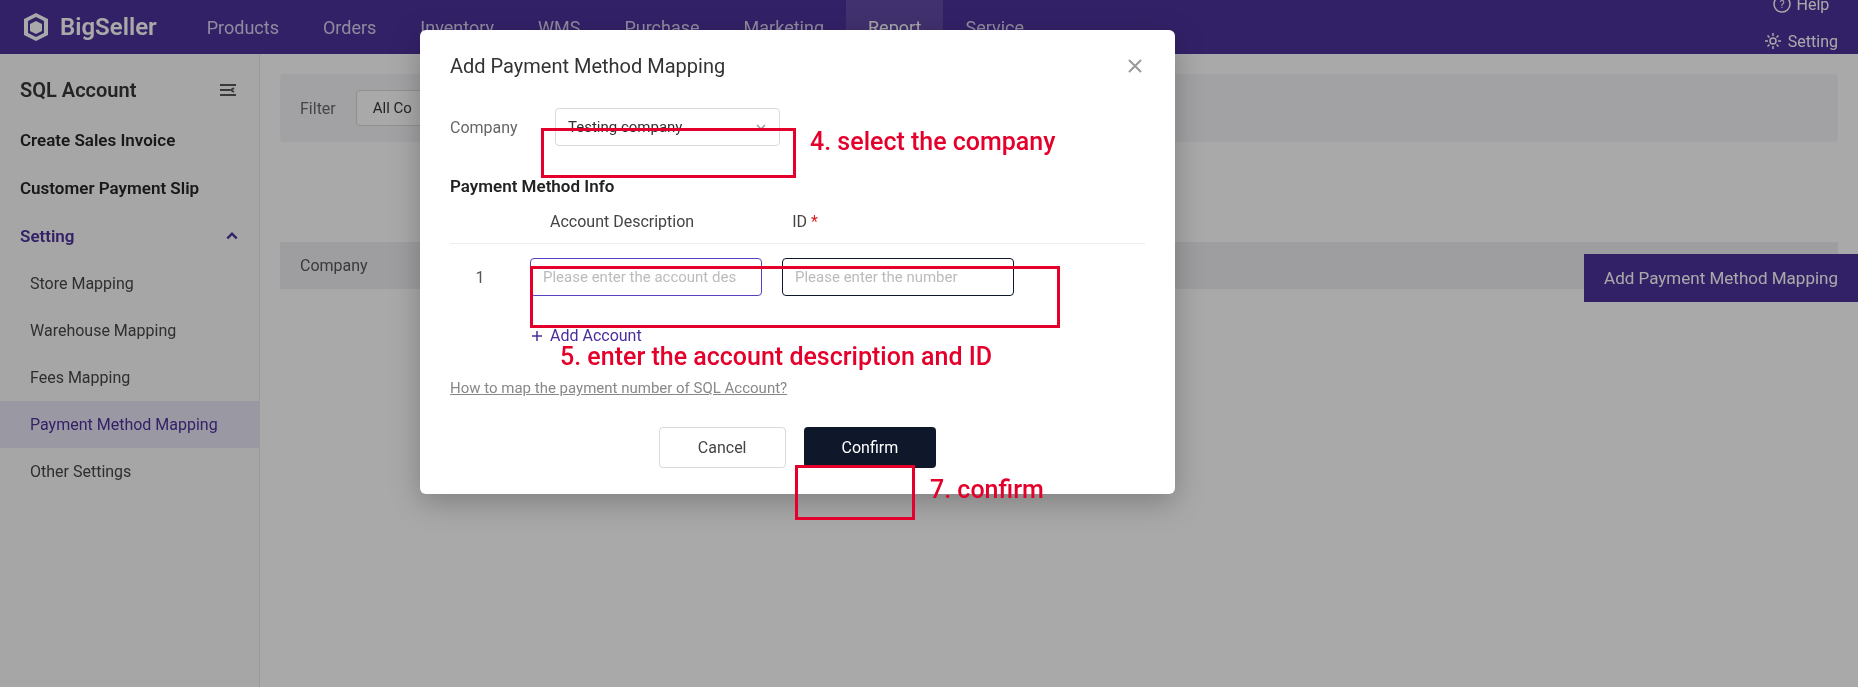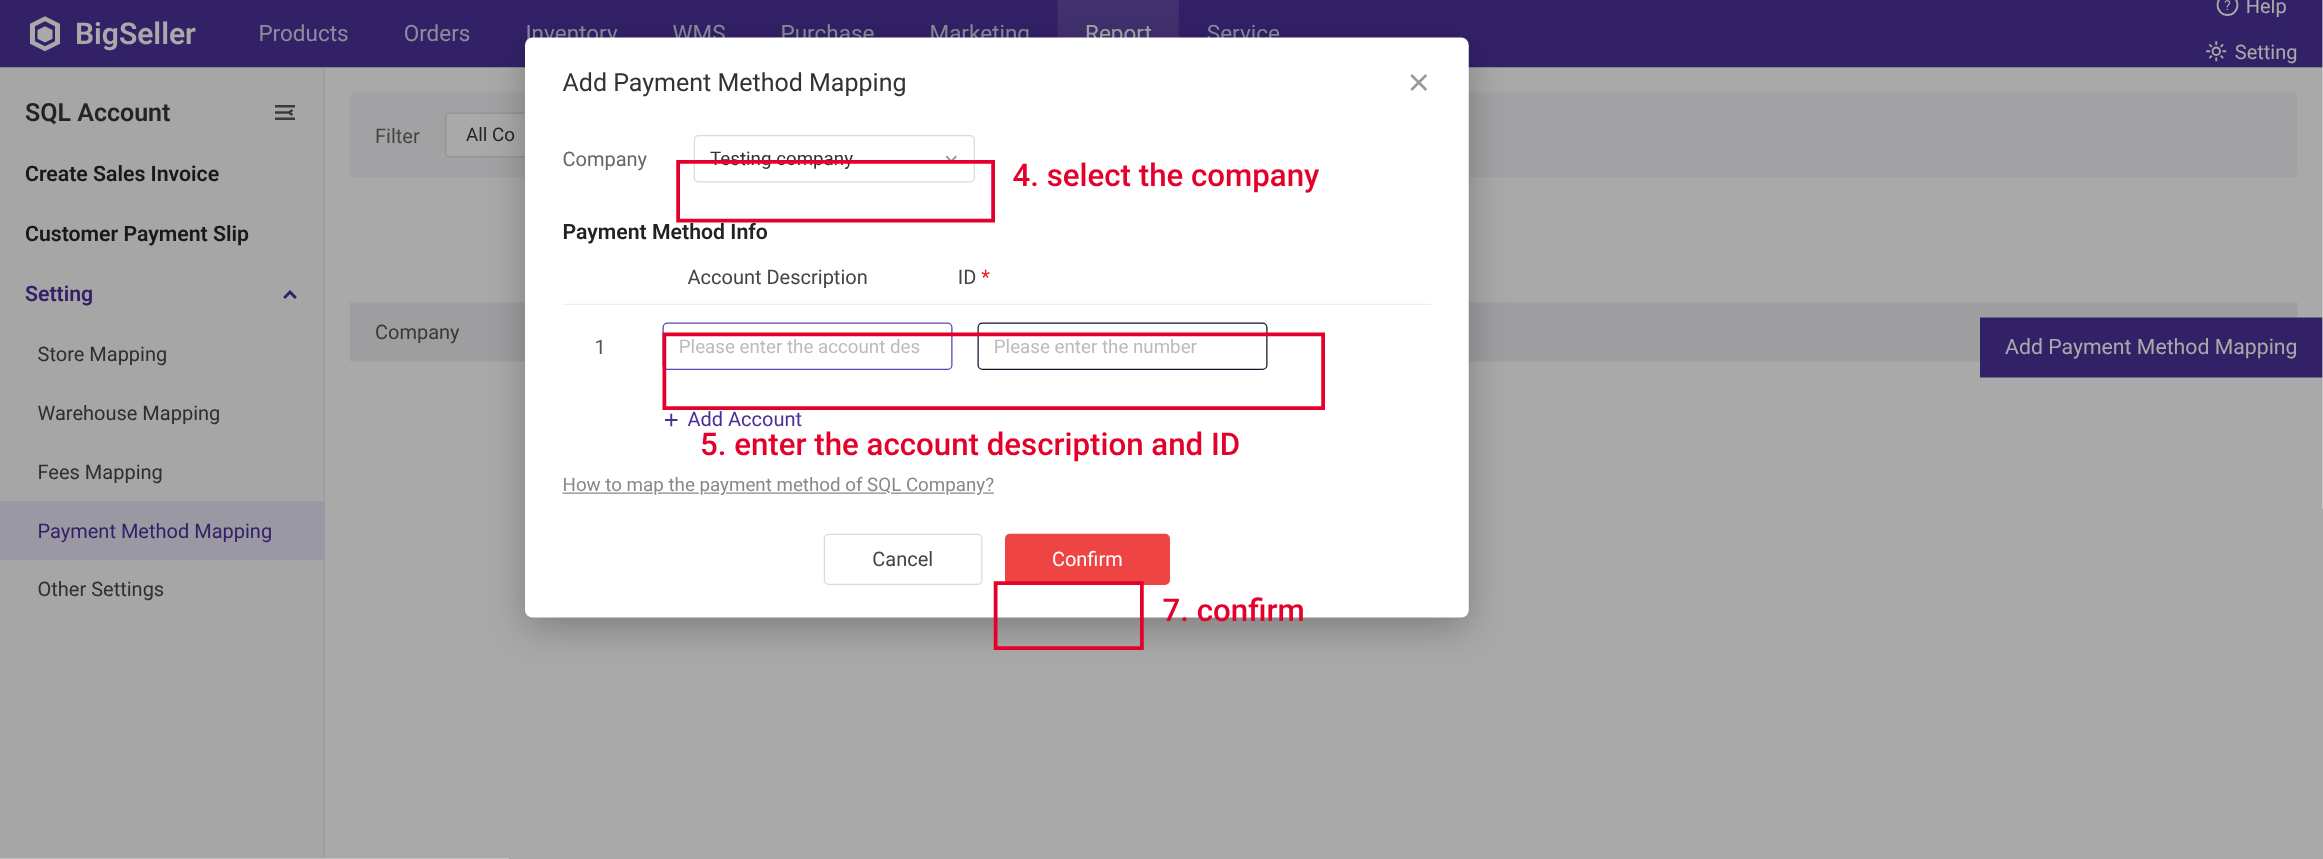--- a/index.html
+++ b/index.html
@@ -42,33 +42,33 @@
 
 .modal { position:absolute; top:30px; left:420px; width:755px; background:#fff; border-radius:6px; box-shadow:0 8px 30px rgba(0,0,0,0.25); padding-bottom: 26px; }
 .modal-header { display:flex; align-items:center; justify-content:space-between; padding: 24px 30px 10px; }
 .modal-title { font-size: 20px; color:#333; }
 .close-btn { width:20px; height:20px; color:#999; cursor:pointer; }
 .modal-body { padding: 20px 30px 0; }
 .form-row { display:flex; align-items:center; gap: 25px; margin-bottom: 30px; }
 .form-label { width: 80px; font-size:16px; color:#666; }
 .select { width: 225px; height: 38px; border:1px solid #d9d9d9; border-radius:4px; display:flex; align-items:center; justify-content:space-between; padding: 0 12px; font-size:15px; color:#333; cursor:pointer; position:relative; }
 .section-title { font-size:17px; font-weight:600; color:#222; margin-bottom: 16px; }
-.col-headers { display:flex; padding-left: 100px; font-size:16px; color:#444; gap: 72px; margin-bottom:12px;align-items:flex-end; }
+.col-headers { display:flex; padding-left: 100px; font-size:16px; color:#444; gap: 98px; margin-bottom:12px;align-items:flex-end; }
 .col-headers .req { color:#e02020; margin-left:4px; }
 .input-row { display:flex; align-items:center; gap: 20px; padding: 14px 0; border-top:1px solid #eee; }
 .row-index { width: 60px; text-align:center; font-size:16px; color:#555; }
 .text-input { width: 232px; height: 38px; border:1px solid #0f172a; border-radius:4px; padding: 0 12px; font-size:15px; color:#333; }
 .text-input.focused { border:1.5px solid #5a3fc0; }
 .text-input::placeholder { color:#bbb; }
 .add-account { color:#4b2e9b; font-size:16px; cursor:pointer; padding: 16px 0 10px 80px; display:flex; align-items:center; gap:6px; }
 .help-link { color:#888; text-decoration:underline; font-size:15px; margin-top: 24px; display:inline-block; cursor:pointer; }
 .modal-footer { display:flex; justify-content:center; gap: 18px; margin-top: 30px; }
 .btn { padding: 10px 38px; font-size:16px; border-radius:4px; cursor:pointer; }
 .btn-cancel { background:#fff; border:1px solid #d9d9d9; color:#444; }
-.btn-confirm { background:#ef4444; border:none; color:#fff; }
+.btn-confirm { background:#0f172a; border:none; color:#fff; }
 
 
 .annot { position:absolute; color:#e4002b; font-size:25px; font-weight:500; pointer-events:none; }
 .annot-box { position:absolute; border:3px solid #e4002b; pointer-events:none; }
 </style>
 </head>
 <body>
 
 <div class="topnav">
   <div class="logo">
@@ -180,21 +180,21 @@
       <div class="row-index">1</div>
       <input class="text-input focused" placeholder="Please enter the account des" style="">
       <input class="text-input" placeholder="Please enter the number" style="">
     </div>
     <div class="add-account">
       <svg width="14" height="14" viewBox="0 0 14 14">
           <path stroke="#4b2e9b" stroke-width="1.5" d="M7 2v10M2 7h10"></path>
         </svg>
       <span>Add Account</span>
     </div>
-    <a class="help-link">How to map the payment method of SQL Company?</a>
+    <a class="help-link">How to map the payment number of SQL Account?</a>
     <div class="modal-footer">
       <button class="btn btn-cancel">Cancel</button>
       <button class="btn btn-confirm">Confirm</button>
     </div>
   </div>
 </div>
 
 <div class="annot-box" style="top:128px; left:541px; width:255px; height:50px;"></div>
 <div class="annot" style="top:127px; left:810px;">4. select the company</div>
 

